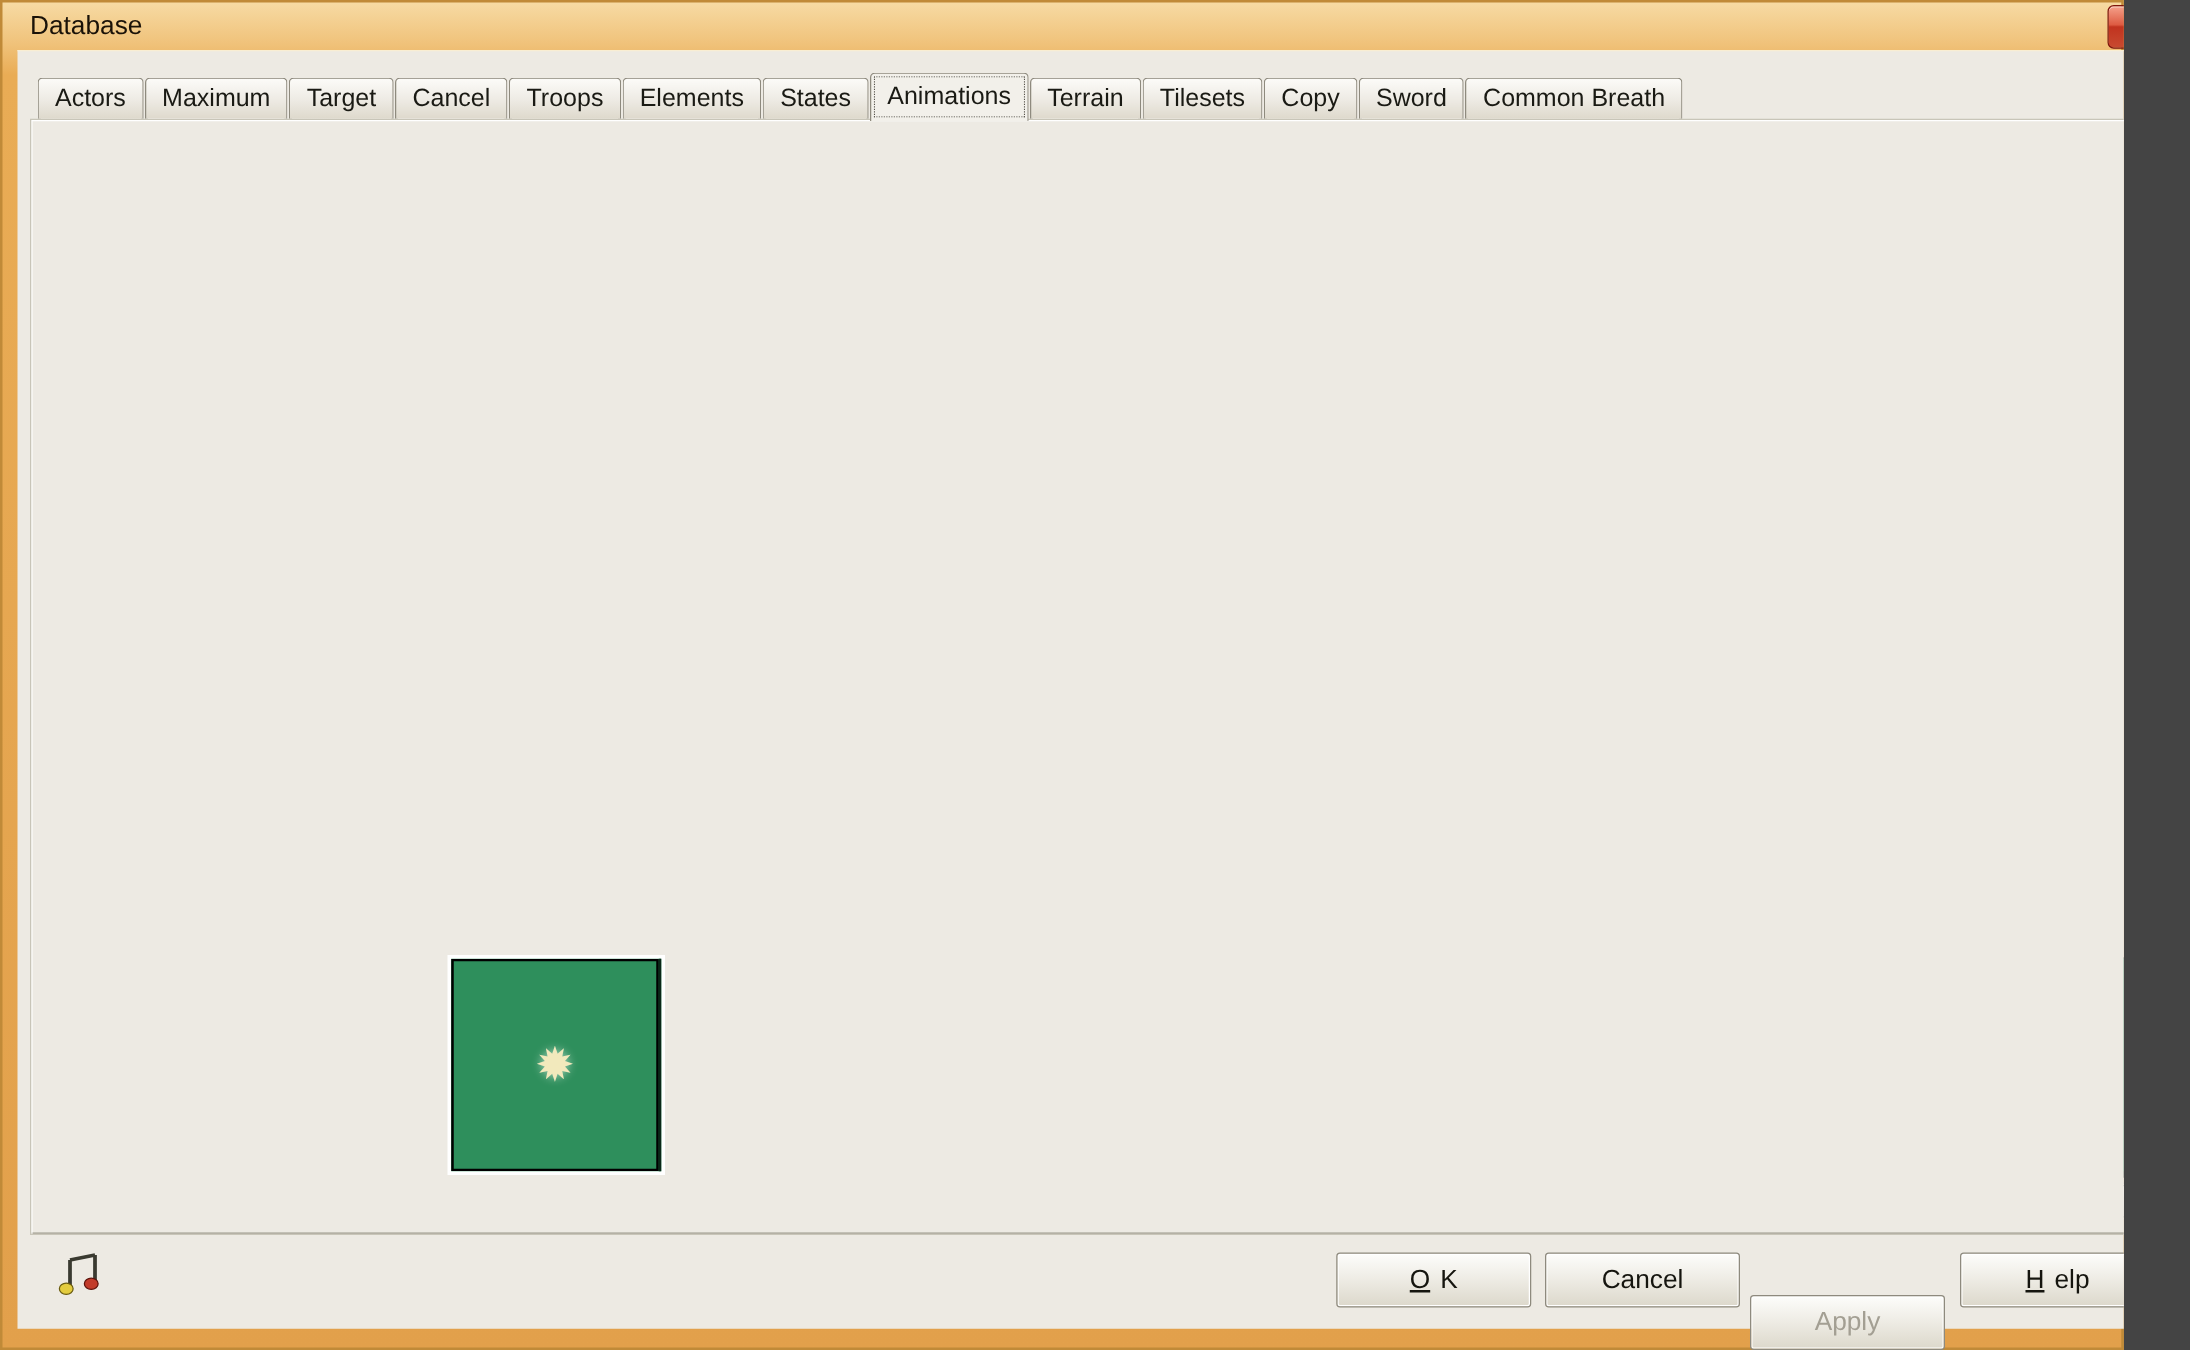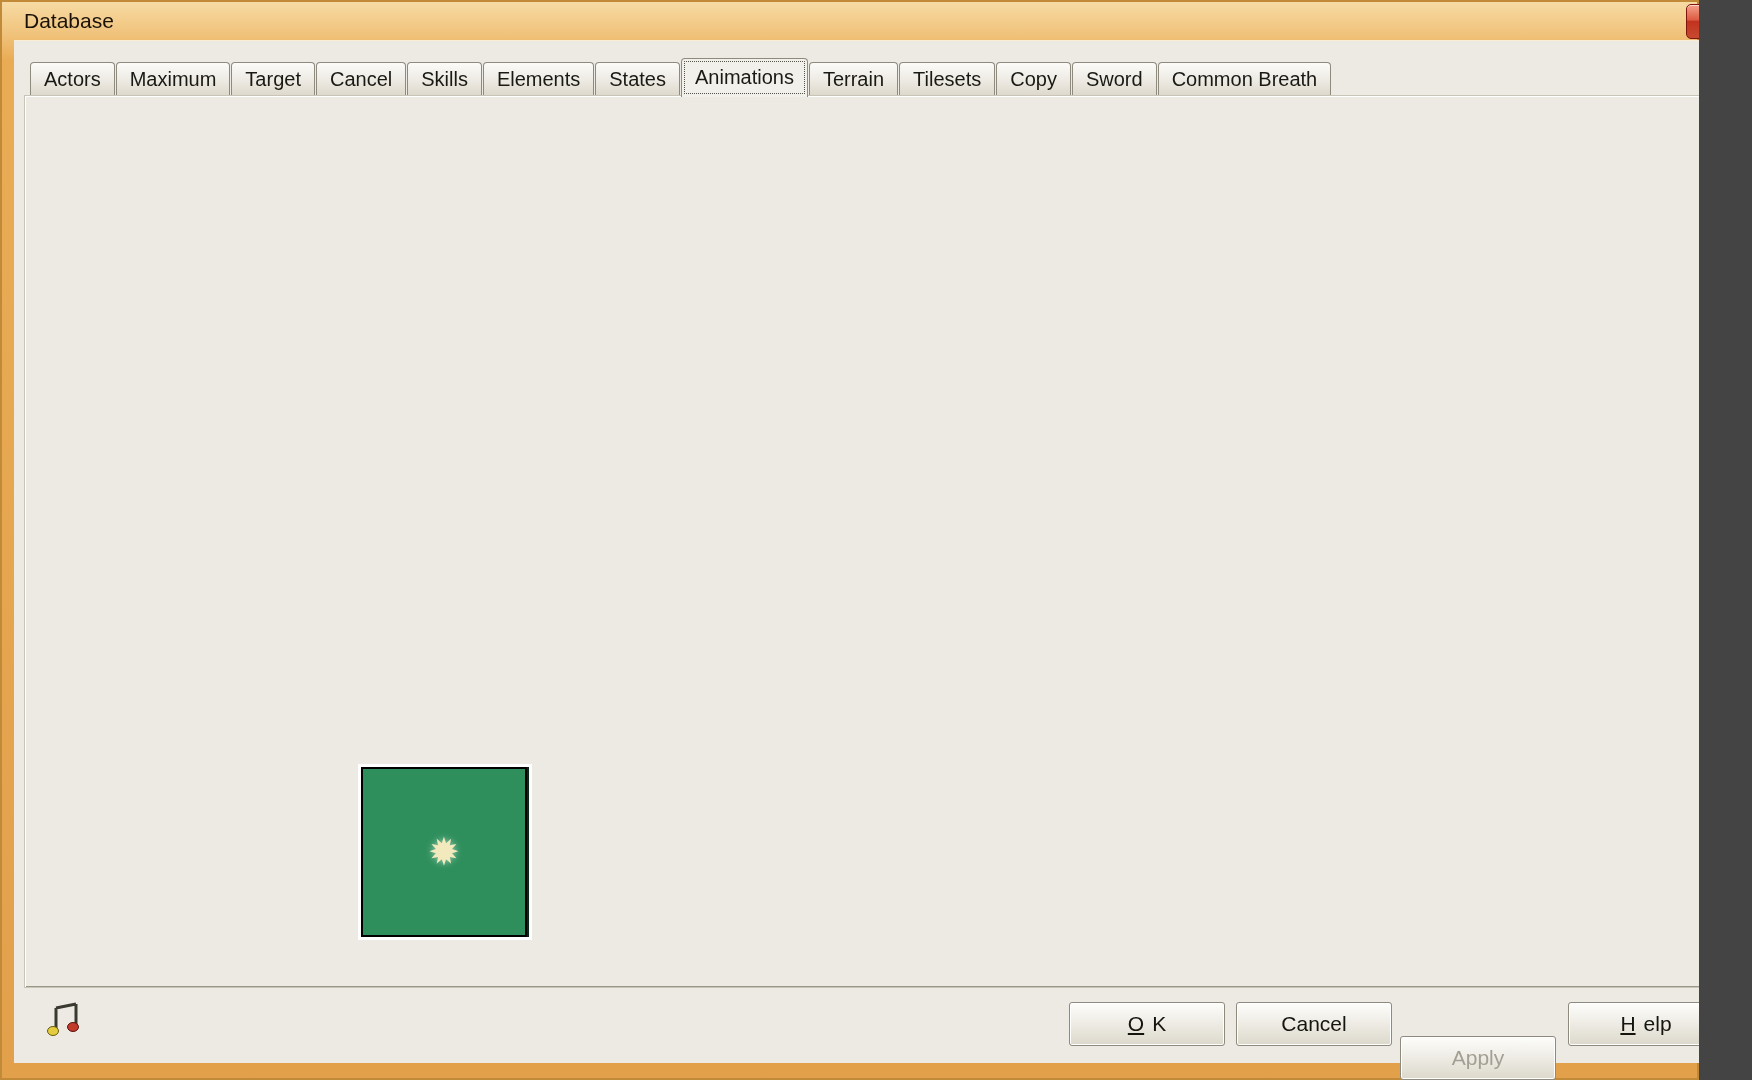--- a/index.html
+++ b/index.html
@@ -93,21 +93,21 @@
     <span>✕</span>
   </div>
 
   <div id="dialog" class="abs"></div>
 
   <div id="tabbar" class="abs">
       <div class="tab">Actors</div>
       <div class="tab">Maximum</div>
       <div class="tab">Target</div>
       <div class="tab">Cancel</div>
-      <div class="tab">Skills</div>
+      <div class="tab">Troops</div>
       <div class="tab">Elements</div>
       <div class="tab">States</div>
       <div class="tab active">Animations</div>
       <div class="tab">Terrain</div>
       <div class="tab">Tilesets</div>
       <div class="tab">Copy</div>
       <div class="tab">Sword</div>
       <div class="tab">Common Breath</div>
     </div>
   <div id="page" class="abs"></div>

